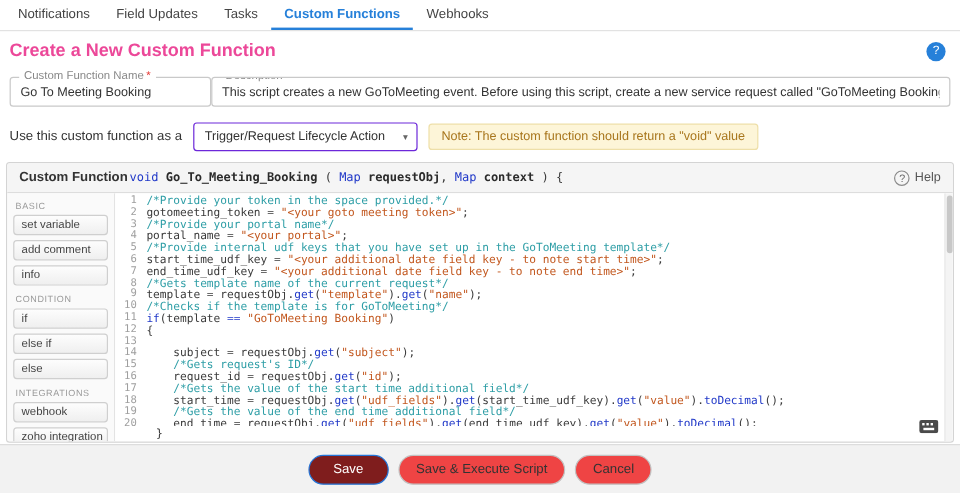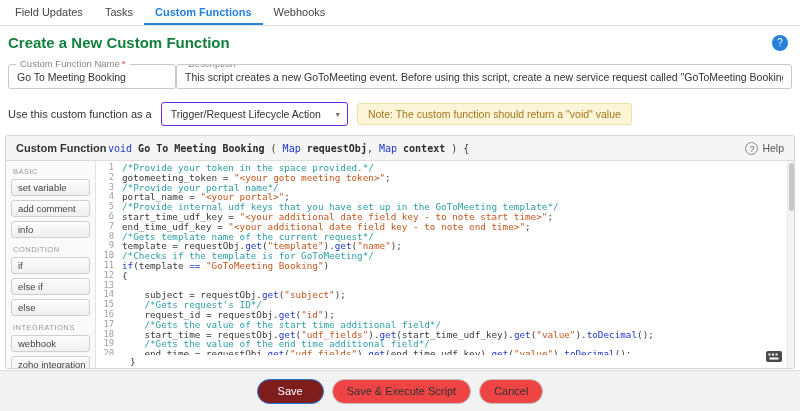--- a/index.html
+++ b/index.html
@@ -8,21 +8,21 @@
     width:800px; height:411px; overflow:hidden; position:relative;
     background:#fff; color:#333;
     font-family:"Liberation Sans", sans-serif; font-size:11px;
   }
   
   .tabbar { display:flex; align-items:stretch; height:26px; border-bottom:1px solid #e2e2e2; padding-left:4px; background:#fff; }
   .tab { padding:0 11px; line-height:24px; font-size:11px; color:#444; cursor:pointer; border-bottom:2px solid transparent; }
   .tab.active { color:#2680d9; border-bottom-color:#2680d9; font-weight:bold; }
   
   .title-row { display:flex; justify-content:space-between; align-items:center; padding:8px 12px 5px 8px; }
-  .page-title { margin:0; font-size:15px; font-weight:bold; color:#15803d; }
+  .page-title { margin:0; font-size:15px; font-weight:bold; color:#ec4899; }
   .help-circle { width:16px; height:16px; border-radius:50%; background:#2680d9; color:#fff; font-size:10px; line-height:16px; text-align:center; cursor:pointer; }
   
   .form-row { display:flex; padding:8px 8px 0 8px; }
   .field { position:relative; border:1px solid #c9c9c9; border-radius:3px; height:25px; display:flex; align-items:center; padding:0 8px; background:#fff; }
   .field-label { position:absolute; top:-7px; left:7px; background:#fff; padding:0 4px; font-size:9.5px; color:#888; white-space:nowrap; }
   .req { color:#e53935; margin-left:2px; }
   .name-field { width:168px; }
   .desc-field { flex:1; overflow:hidden; }
   .text-input { border:none; outline:none; width:100%; padding:0; background:transparent; font-family:"Liberation Sans",sans-serif; font-size:10.5px; color:#333; }
   
@@ -65,20 +65,21 @@
   .btn { height:25px; border-radius:13px; font-size:11px; font-family:"Liberation Sans",sans-serif; cursor:pointer; }
   .btn-primary { background:#7f1d1d; color:#fff; border:1px solid #2475d8; padding:0 20px; }
   .btn-secondary { background:#ef4444; color:#333; border:1px solid #c2c2c2; padding:0 14px; }
 </style>
 </head>
 <body>
 
 <div>
 
   <nav class="tabbar">
+      <div class="tab">Notifications</div>
       <div class="tab">Field Updates</div>
       <div class="tab">Tasks</div>
       <div class="tab active">Custom Functions</div>
       <div class="tab">Webhooks</div>
     </nav>
 
   <div class="title-row">
     <h1 class="page-title">Create a New Custom Function</h1>
     <div class="help-circle">?</div>
   </div>

